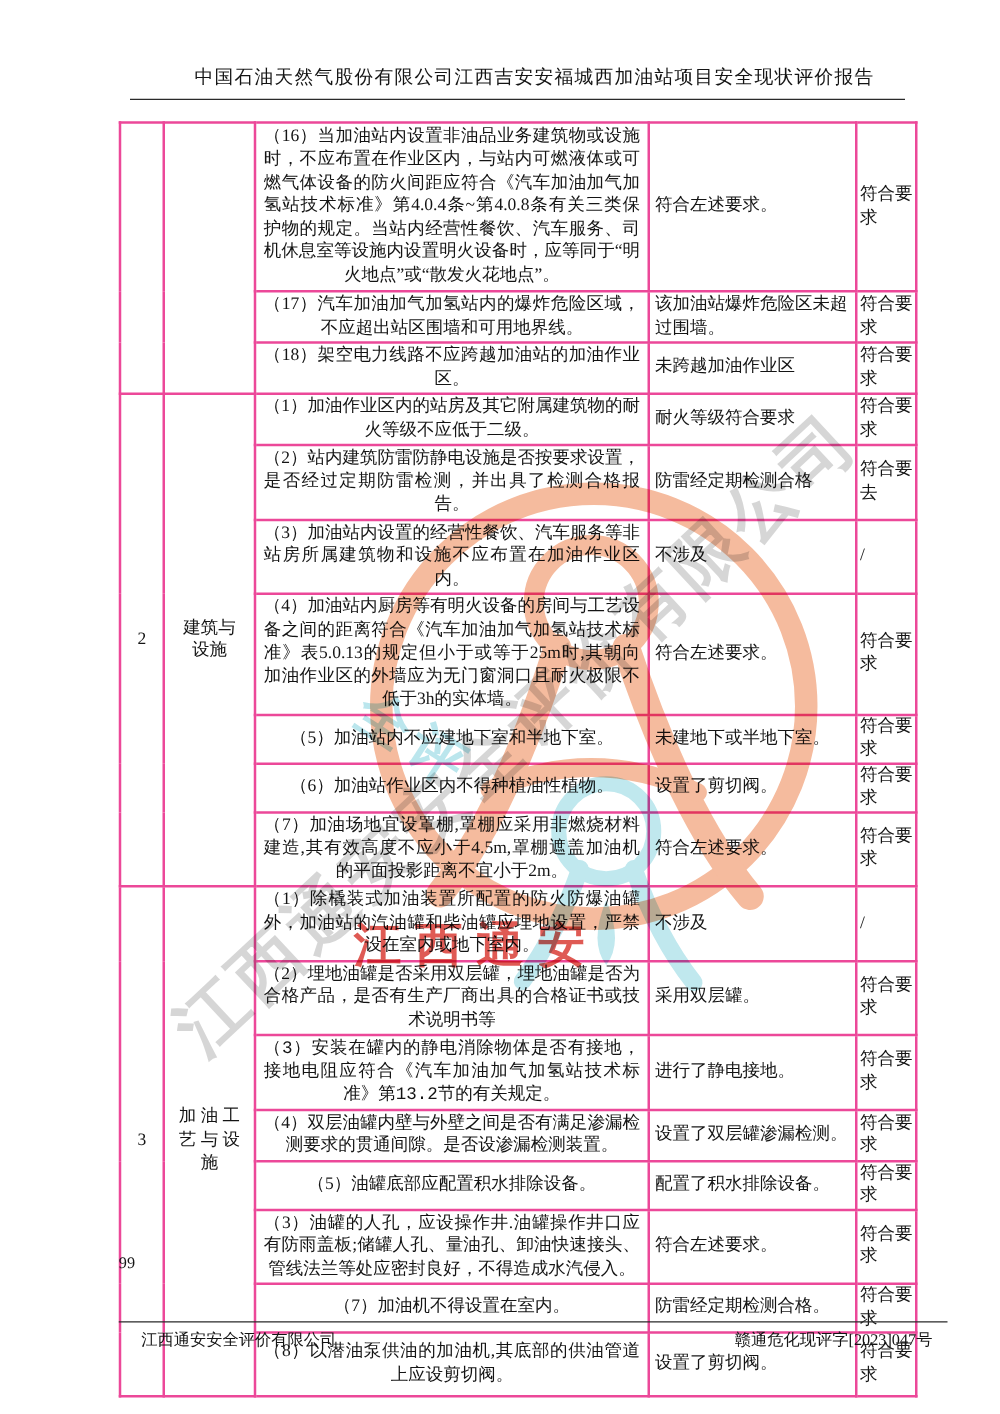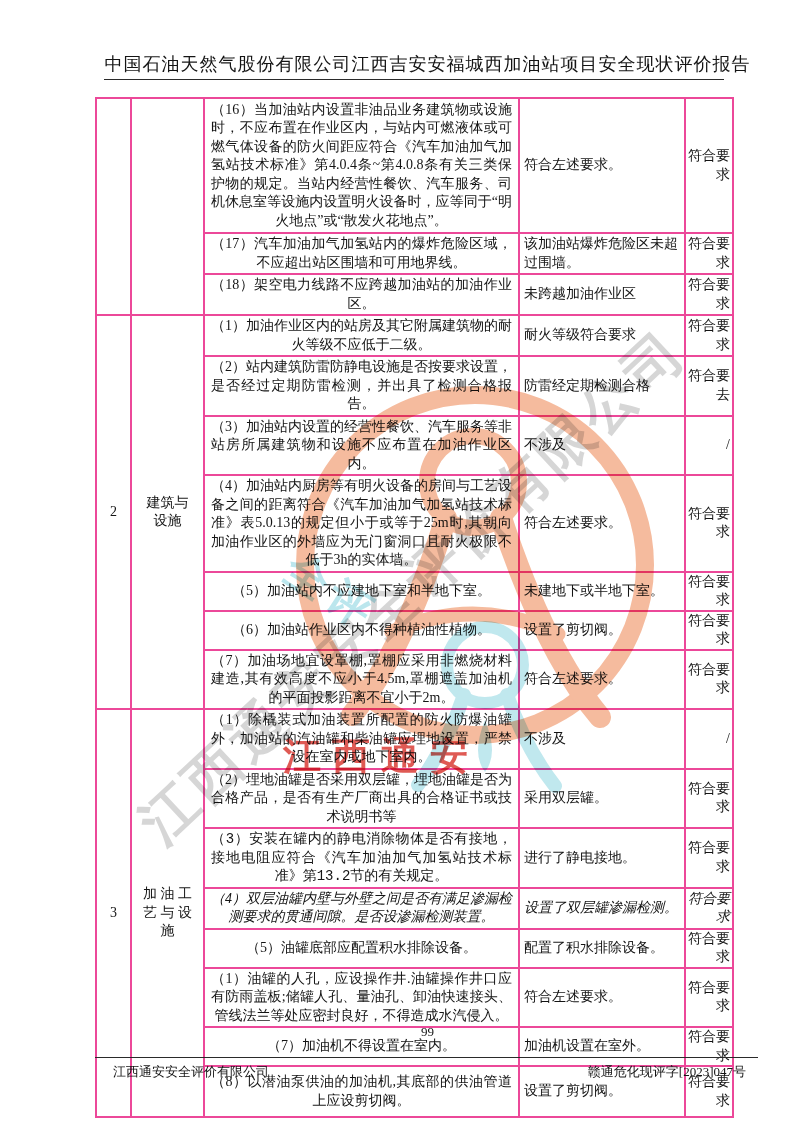--- a/index.html
+++ b/index.html
@@ -6,21 +6,21 @@
   body{
     width:800px;height:1131px;position:relative;background:#ffffff;
     font-family:"Liberation Serif","DejaVu Serif",serif;color:#141414;
     overflow:hidden;
   }
   .page{position:absolute;inset:0;overflow:hidden;}
 
   
   .header-title{
     position:absolute;top:52px;left:95px;width:665px;
-    text-align:center;font-size:18px;letter-spacing:1px;font-weight:500;
+    text-align:center;font-size:15px;letter-spacing:1px;font-weight:500;
     white-space:nowrap;
   }
   .header-rule{
     position:absolute;top:79px;left:104px;width:620px;
     border-top:1.7px solid #2a2a2a;
   }
 
   
   .eval-table-wrap{position:absolute;left:95px;top:97px;}
   table.eval{
@@ -36,26 +36,26 @@
   td.c-cat{
     width:73px;text-align:center;white-space:pre-line;
     font-size:13.5px;line-height:21px;padding:0 4px;
   }
   td.c-item{
     width:315px;padding:1px 6px;
     text-align:justify;text-align-last:center;
   }
   td.c-result{width:166px;padding:1px 4px;text-align:left;font-size:13.5px;}
   td.c-conclusion{
-    width:48px;text-align:right;font-size:13px;line-height:17px;padding:0 2px;
+    width:48px;text-align:left;font-size:13px;line-height:17px;padding:0 2px;
   }
 
   
   .page-number{
-    position:absolute;top:1024px;left:95px;width:665px;text-align:center;
+    position:absolute;top:1002px;left:95px;width:665px;
     font-size:13px;
   }
   .footer-rule{
     position:absolute;top:1057px;left:95px;width:663px;
     border-top:1.6px solid #2a2a2a;
   }
   .footer-line{position:absolute;top:1063px;left:95px;width:663px;font-size:13px;}
   .footer-company{position:absolute;left:18px;top:0;}
   .footer-docnum{position:absolute;right:12px;top:0;}
 
@@ -165,38 +165,38 @@
           <tr style="height: 57px;">
             <td class="c-item">（2）埋地油罐是否采用双层罐，埋地油罐是否为合格产品，是否有生产厂商出具的合格证书或技术说明书等</td>
             <td class="c-result">采用双层罐。</td>
             <td class="c-conclusion">符合要求</td>
           </tr>
           <tr style="height: 57px; font-family: Liberation Mono, monospace;">
             <td class="c-item">（3）安装在罐内的静电消除物体是否有接地，接地电阻应符合《汽车加油加气加氢站技术标准》第13.2节的有关规定。</td>
             <td class="c-result">进行了静电接地。</td>
             <td class="c-conclusion">符合要求</td>
           </tr>
-          <tr style="height: 40px; font-style: italic;">
+          <tr style="height: 40px;">
             <td class="c-item">（4）双层油罐内壁与外壁之间是否有满足渗漏检测要求的贯通间隙。是否设渗漏检测装置。</td>
             <td class="c-result">设置了双层罐渗漏检测。</td>
             <td class="c-conclusion">符合要求</td>
           </tr>
           <tr style="height: 33px;">
             <td class="c-item">（5）油罐底部应配置积水排除设备。</td>
             <td class="c-result">配置了积水排除设备。</td>
             <td class="c-conclusion">符合要求</td>
           </tr>
           <tr style="height: 57px;">
-            <td class="c-item">（1）油罐的人孔，应设操作井.油罐操作井口应有防雨盖板;储罐人孔、量油孔、卸油快速接头、管线法兰等处应密封良好，不得造成水汽侵入。</td>
+            <td class="c-item">（3）油罐的人孔，应设操作井.油罐操作井口应有防雨盖板;储罐人孔、量油孔、卸油快速接头、管线法兰等处应密封良好，不得造成水汽侵入。</td>
             <td class="c-result">符合左述要求。</td>
             <td class="c-conclusion">符合要求</td>
           </tr>
           <tr style="height: 33px;">
             <td class="c-item">（7）加油机不得设置在室内。</td>
-            <td class="c-result">加油机设置在室外。</td>
+            <td class="c-result">防雷经定期检测合格。</td>
             <td class="c-conclusion">符合要求</td>
           </tr>
           <tr style="height: 51px;">
             <td class="c-item">（8）以潜油泵供油的加油机,其底部的供油管道上应设剪切阀。</td>
             <td class="c-result">设置了剪切阀。</td>
             <td class="c-conclusion">符合要求</td>
           </tr>
         </tbody>
     </table>
   </div>

